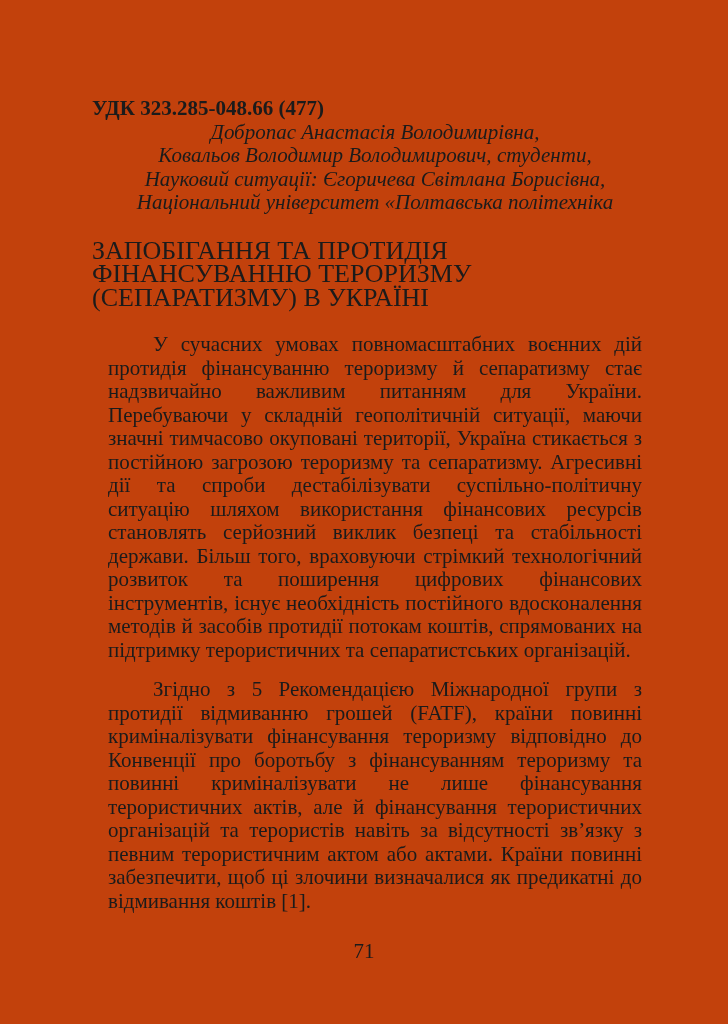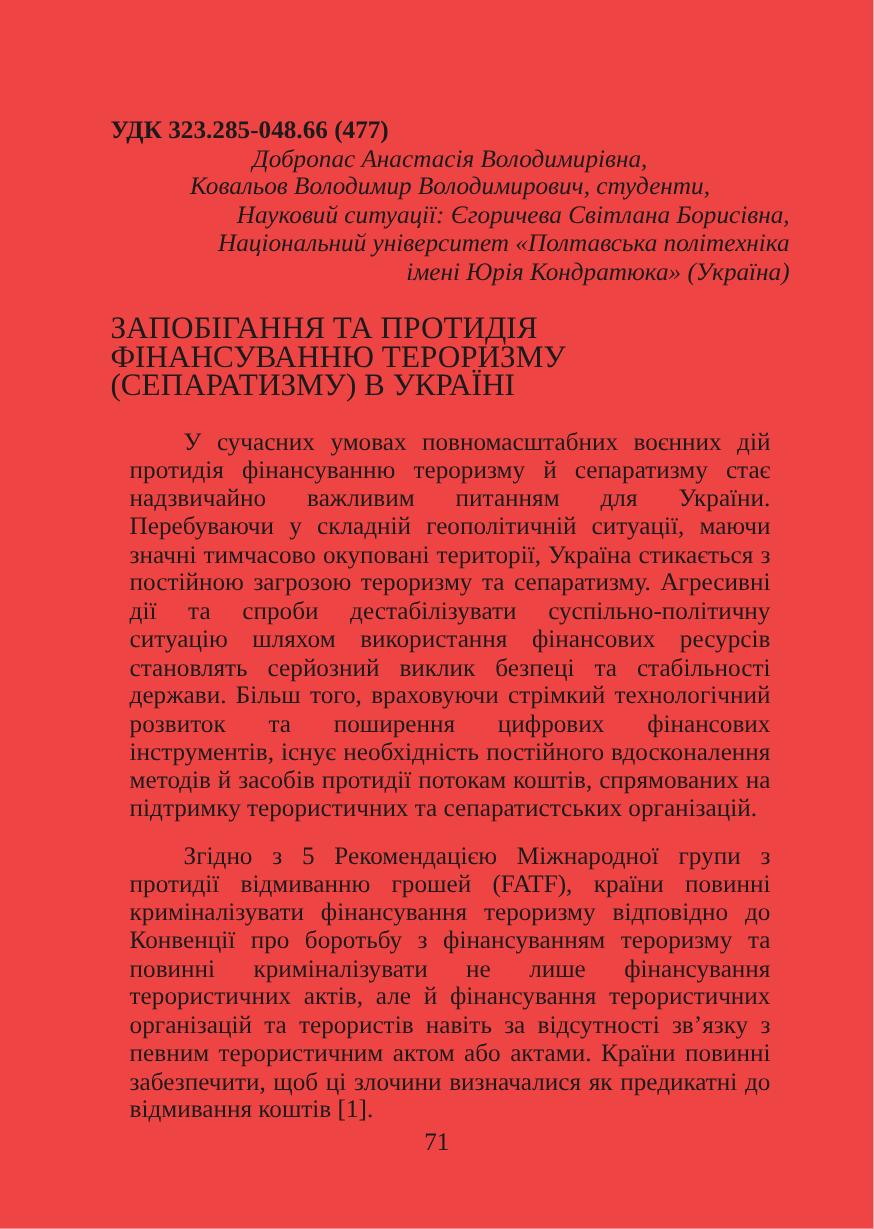--- a/index.html
+++ b/index.html
@@ -4,21 +4,21 @@
 <style>
   html, body {
     margin: 0;
     padding: 0;
     background: #ffffff;
   }
   .page {
     position: relative;
     width: 728px;
     height: 1024px;
-    background: #ef4444;
+    background: #c2410c;
     color: #1b1b1b;
     font-family: "Liberation Serif", "DejaVu Serif", serif;
     font-size: 21px;
     line-height: 23.5px;
     overflow: hidden;
     box-sizing: border-box;
   }
   .content {
     position: absolute;
     top: 97px;
@@ -27,21 +27,21 @@
   }
   .udc {
     font-weight: bold;
     text-align: left;
   }
   .authors {
     text-align: center;
   }
   .author-line { white-space: nowrap; }
   .bi { font-weight: normal; font-style: italic; }
-  .it { font-style: italic; text-align: right; }
+  .it { font-style: italic; }
   .title {
     margin: 24px 0 24px 0;
     padding: 0;
     text-align: left;
     font-weight: normal;
     font-size: 26px;
     line-height: 23.5px;
     text-transform: none;
   }
   .body-par {
@@ -66,21 +66,20 @@
 <div class="page">
   <div class="content">
 
     <div class="udc">УДК 323.285-048.66 (477)</div>
 
     <div class="authors">
       <div class="author-line bi">Добропас Анастасія Володимирівна,</div>
       <div class="author-line"><span class="bi">Ковальов Володимир Володимирович,</span><span class="it"> студенти,</span></div>
       <div class="author-line it">Науковий ситуації: Єгоричева Світлана Борисівна,</div>
       <div class="author-line it">Національний університет «Полтавська політехніка</div>
-      <div class="author-line it">імені Юрія Кондратюка» (Україна)</div>
     </div>
 
     <h1 class="title">ЗАПОБІГАННЯ ТА ПРОТИДІЯ ФІНАНСУВАННЮ ТЕРОРИЗМУ (СЕПАРАТИЗМУ) В УКРАЇНІ</h1>
 
     <p class="body-par">У сучасних умовах повномасштабних воєнних дій протидія фінансуванню тероризму й сепаратизму стає надзвичайно важливим питанням для України. Перебуваючи у складній геополітичній ситуації, маючи значні тимчасово окуповані території, Україна стикається з постійною загрозою тероризму та сепаратизму. Агресивні дії та спроби дестабілізувати суспільно-політичну ситуацію шляхом використання фінансових ресурсів становлять серйозний виклик безпеці та стабільності держави. Більш того, враховуючи стрімкий технологічний розвиток та поширення цифрових фінансових інструментів, існує необхідність постійного вдосконалення методів й засобів протидії потокам коштів, спрямованих на підтримку терористичних та сепаратистських організацій.</p>
 
     <p class="body-par">Згідно з 5 Рекомендацією Міжнародної групи з протидії відмиванню грошей (FATF), країни повинні криміналізувати фінансування тероризму відповідно до Конвенції про боротьбу з фінансуванням тероризму та повинні криміналізувати не лише фінансування терористичних актів, але й фінансування терористичних організацій та терористів навіть за відсутності зв’язку з певним терористичним актом або актами. Країни повинні забезпечити, щоб ці злочини визначалися як предикатні до відмивання коштів [1].</p>
 
   </div>
 

